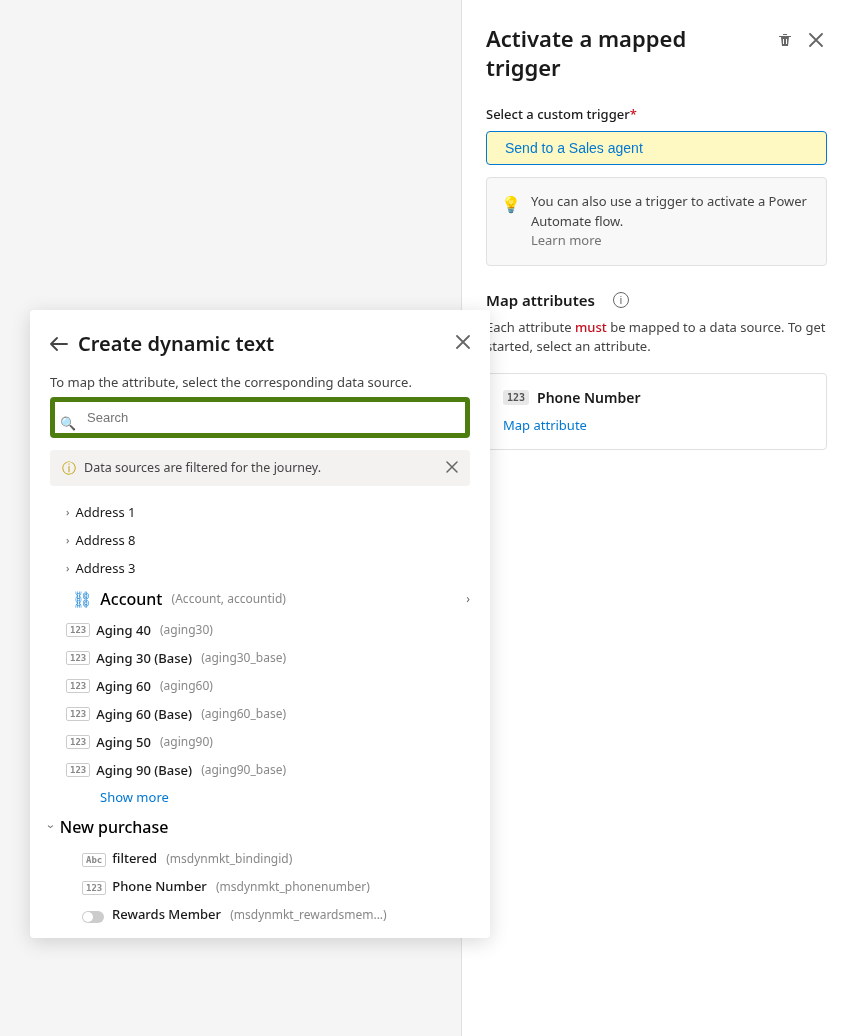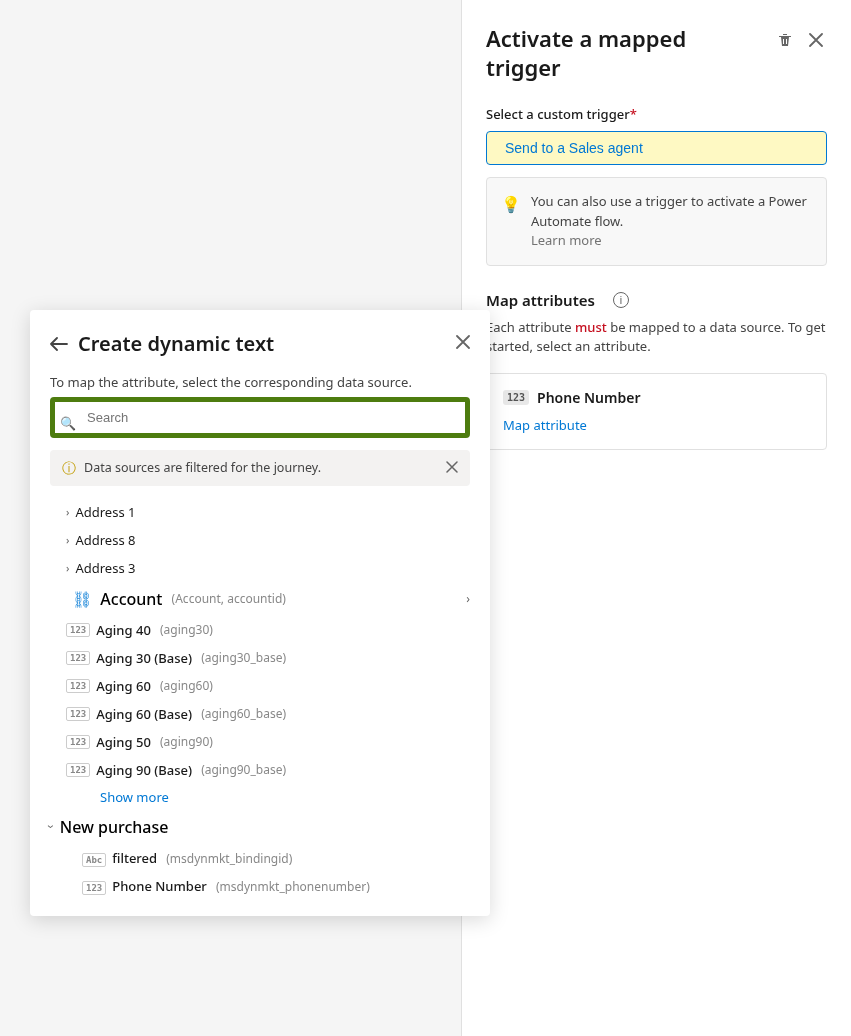--- a/index.html
+++ b/index.html
@@ -539,14 +539,21 @@
     <div class="tree-item indented2">
       <span class="item-icon abc">Abc</span>
       <span class="item-label">filtered</span>
       <span class="item-sub">&nbsp;(msdynmkt_bindingid)</span>
     </div>
     <div class="tree-item indented2">
       <span class="item-icon num">123</span>
       <span class="item-label">Phone Number</span>
       <span class="item-sub">&nbsp;(msdynmkt_phonenumber)</span>
     </div>
+    <div class="tree-item indented2">
+      <span style="display:inline-block;width:22px;height:12px;background:#ccc;border-radius:6px;margin-right:2px;position:relative;">
+        <span style="width:10px;height:10px;border-radius:50%;background:#fff;position:absolute;top:1px;left:1px;display:block;"></span>
+      </span>
+      <span class="item-label">Rewards Member</span>
+      <span class="item-sub">&nbsp;(msdynmkt_rewardsmem...)</span>
+    </div>
   </div>
 </div>
 
 </body></html>

